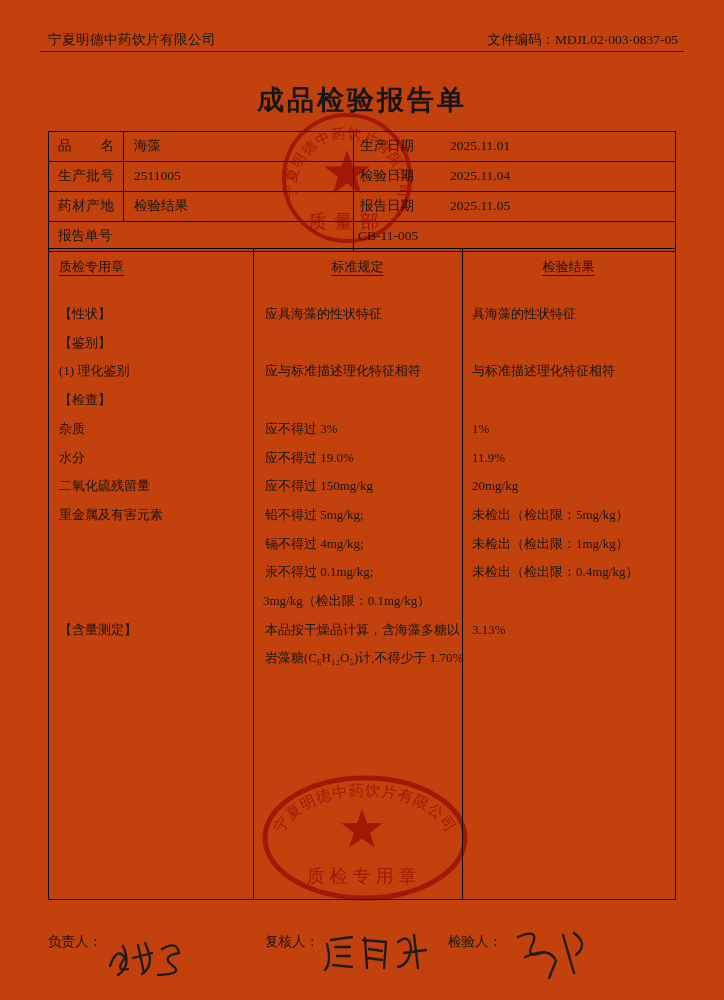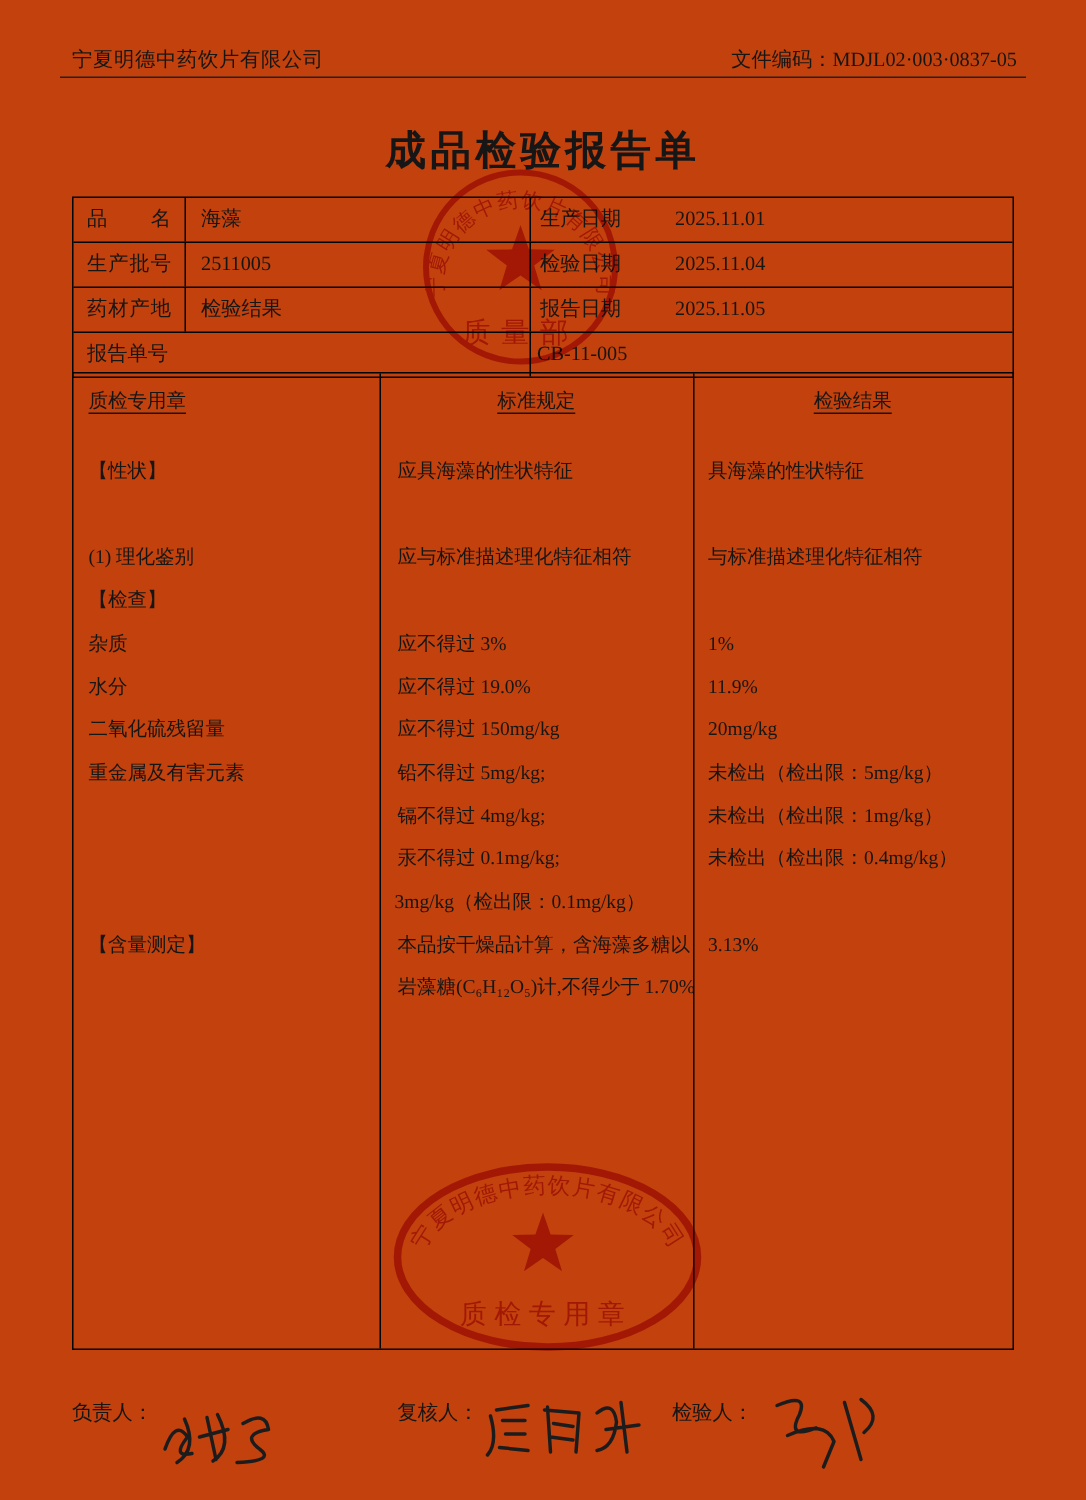--- a/index.html
+++ b/index.html
@@ -93,20 +93,21 @@
         <div class="mt-cell c1">标准规定</div>
         <div class="mt-cell c2">检验结果</div>
       </div>
     <div id="mtRows">
         <div class="mt-row" style="top: 50px;">
           <div class="mt-cell c0">【性状】</div>
           <div class="mt-cell c1">应具海藻的性状特征</div>
           <div class="mt-cell c2">具海藻的性状特征</div>
         </div>
         <div class="mt-row" style="top: 78.7px;">
+          <div class="mt-cell c0">【鉴别】</div>
           <div class="mt-cell c1"></div>
           <div class="mt-cell c2"></div>
         </div>
         <div class="mt-row" style="top: 107.4px;">
           <div class="mt-cell c0">(1) 理化鉴别</div>
           <div class="mt-cell c1">应与标准描述理化特征相符</div>
           <div class="mt-cell c2">与标准描述理化特征相符</div>
         </div>
         <div class="mt-row" style="top: 136.1px; gap: 48px;">
           <div class="mt-cell c0">【检查】</div>

